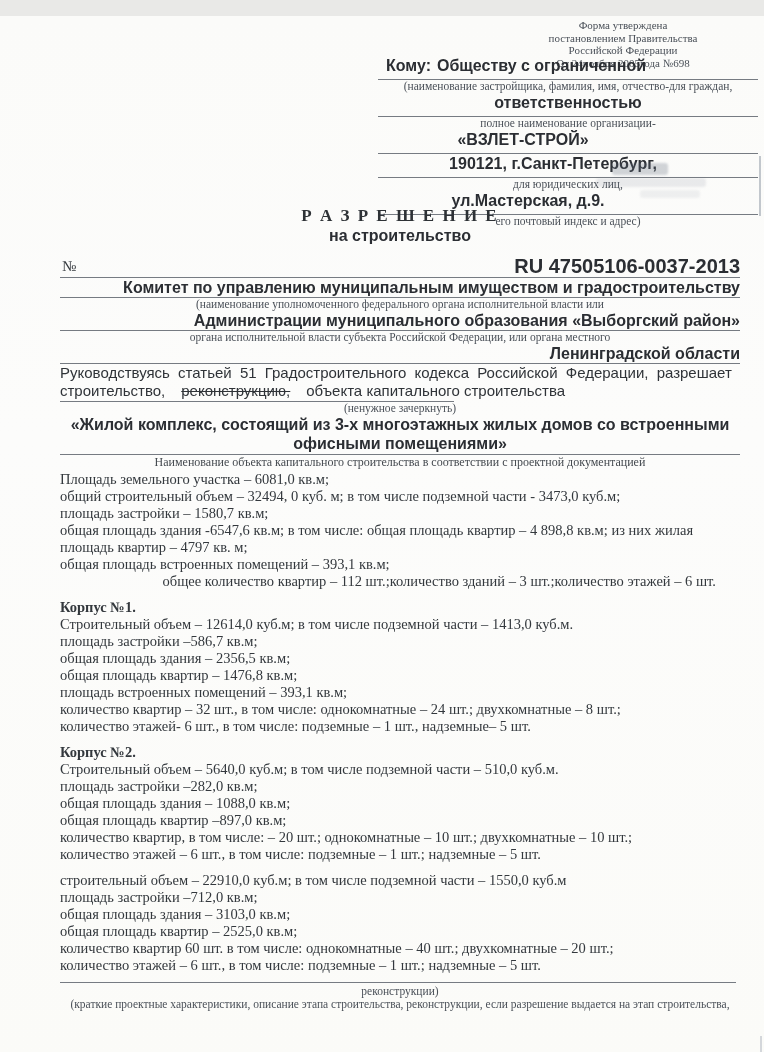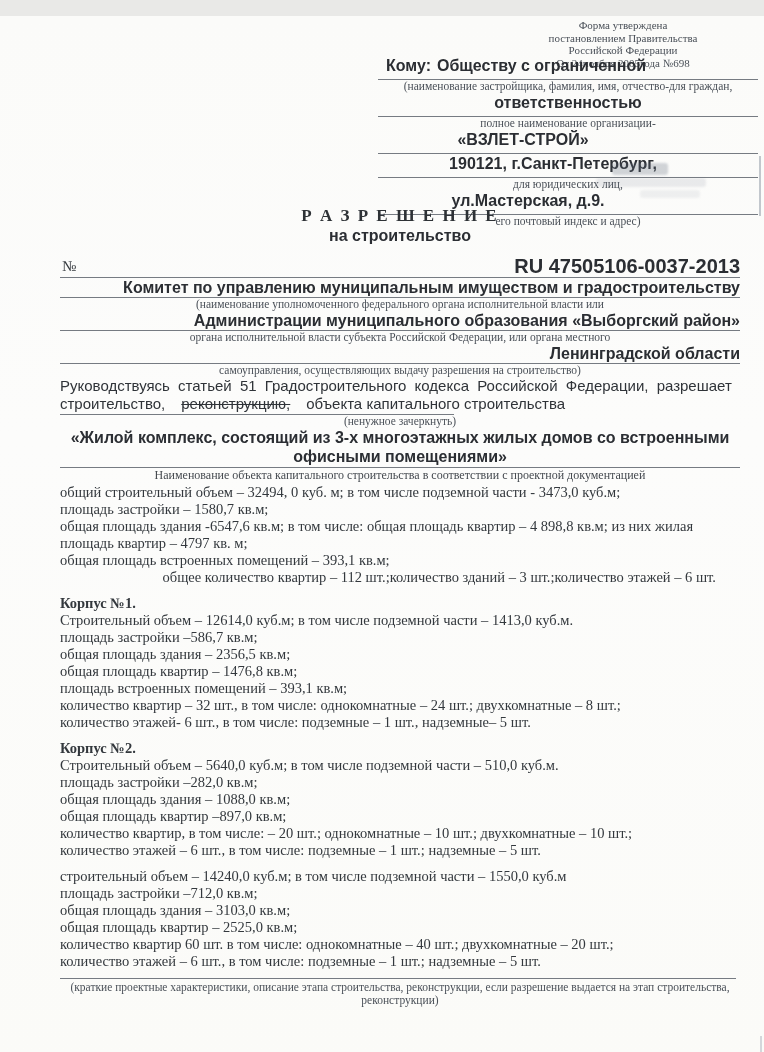--- a/index.html
+++ b/index.html
@@ -126,37 +126,37 @@
     <div class="number-row">
       <span class="number-label">№</span>
       <div class="number-value">RU 47505106-0037-2013</div>
     </div>
 
     <div class="issuer-line">Комитет по управлению муниципальным имуществом и градостроительству</div>
     <div class="form-caption">(наименование уполномоченного федерального органа исполнительной власти или</div>
     <div class="issuer-line">Администрации муниципального образования «Выборгский район»</div>
     <div class="form-caption">органа исполнительной власти субъекта Российской Федерации, или органа местного</div>
     <div class="issuer-line">Ленинградской области</div>
-    <div class="form-caption">самоуправления, осуществляющих выдачу разрешения на строительство)</div>
 
     <div class="clause">
       <div class="clause-l1">Руководствуясь статьей 51 Градостроительного кодекса Российской Федерации, разрешает</div>
       <div class="clause-l2">
         <span>строительство,</span><span class="gap"></span><span class="struck">реконструкцию,</span><span class="gap"></span><span>объекта капитального строительства</span>
       </div>
       <div class="clause-underline"></div>
     </div>
     <div class="form-caption">(ненужное зачеркнуть)</div>
 
     <div class="object-name">«Жилой комплекс, состоящий из 3-х многоэтажных жилых домов со встроенными</div>
     <div class="object-name">офисными помещениями»</div>
     <div class="full-rule"></div>
     <div class="object-caption">Наименование объекта капитального строительства в соответствии с проектной документацией</div>
 
     <div class="specs">
+      <div class="spec-line">Площадь земельного участка – 6081,0 кв.м;</div>
       <div class="spec-line">общий строительный объем – 32494, 0 куб. м; в том числе подземной части - 3473,0 куб.м;</div>
       <div class="spec-line">площадь застройки – 1580,7 кв.м;</div>
       <div class="spec-line">общая площадь здания -6547,6 кв.м; в том числе: общая площадь квартир – 4 898,8 кв.м; из них жилая</div>
       <div class="spec-line">площадь квартир – 4797 кв. м;</div>
       <div class="spec-line">общая площадь встроенных помещений – 393,1 кв.м;</div>
       <div class="spec-last">
         <span>общее количество квартир – 112 шт.;</span>
         <span>количество зданий – 3 шт.;</span>
         <span>количество этажей – 6 шт.</span>
       </div>
@@ -177,28 +177,28 @@
       <div class="section-heading">Корпус №2.</div>
       <div class="spec-line">Строительный объем – 5640,0 куб.м; в том числе подземной части – 510,0 куб.м.</div>
       <div class="spec-line">площадь застройки –282,0 кв.м;</div>
       <div class="spec-line">общая площадь здания – 1088,0 кв.м;</div>
       <div class="spec-line">общая площадь квартир –897,0 кв.м;</div>
       <div class="spec-line">количество квартир, в том числе: – 20 шт.; однокомнатные – 10 шт.; двухкомнатные – 10 шт.;</div>
       <div class="spec-line">количество этажей – 6 шт., в том числе: подземные – 1 шт.; надземные – 5 шт.</div>
     </div>
 
     <div class="section">
-      <div class="spec-line">строительный объем – 14240,0 куб.м; в том числе подземной части – 1550,0 куб.м</div>
+      <div class="spec-line">строительный объем – 22910,0 куб.м; в том числе подземной части – 1550,0 куб.м</div>
       <div class="spec-line">площадь застройки –712,0 кв.м;</div>
       <div class="spec-line">общая площадь здания – 3103,0 кв.м;</div>
       <div class="spec-line">общая площадь квартир – 2525,0 кв.м;</div>
       <div class="spec-line">количество квартир 60 шт. в том числе: однокомнатные – 40 шт.; двухкомнатные – 20 шт.;</div>
       <div class="spec-line">количество этажей – 6 шт., в том числе: подземные – 1 шт.; надземные – 5 шт.</div>
     </div>
 
     <div class="footer-rule"></div>
     <div class="footer-caption">
+      <div>реконструкции)</div>
       <div>(краткие проектные характеристики, описание этапа строительства, реконструкции, если разрешение выдается на этап строительства,</div>
-      <div>реконструкции)</div>
     </div>
 
   </div>
 </div>
 
 </body></html>

